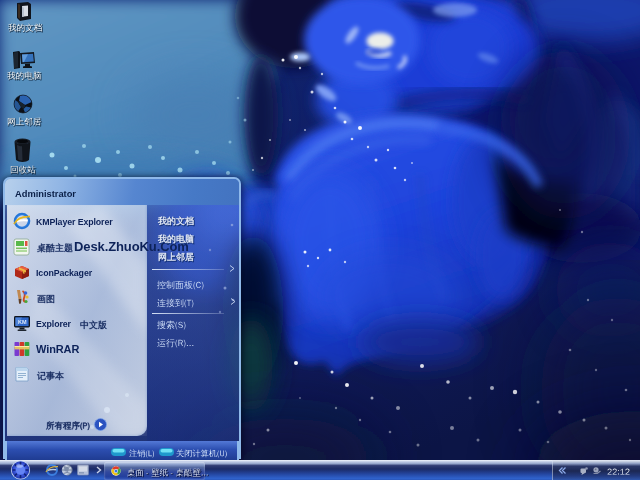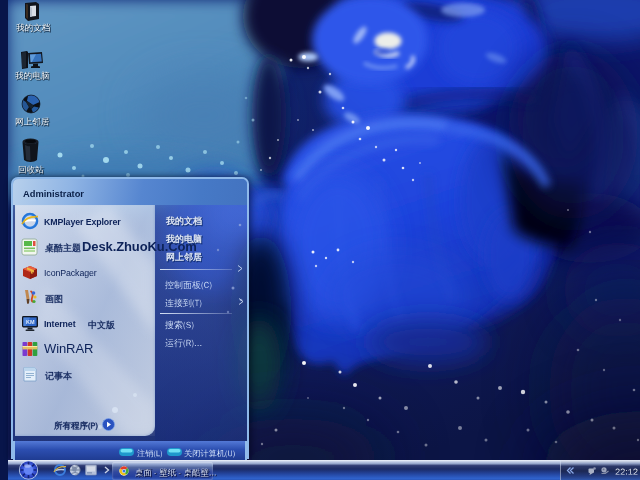--- a/index.html
+++ b/index.html
@@ -1,17 +1,17 @@
 <!DOCTYPE html>
 <html><head><meta charset="utf-8"><style>
 *{margin:0;padding:0;box-sizing:border-box}
 html,body{width:640px;height:480px;overflow:hidden;background:#08154a;font-family:"Liberation Sans",sans-serif}
 .abs{position:absolute}
 </style></head><body>
-<div class="abs" style="left:8px;top:0;width:620px;height:480px">
+<div class="abs" style="left:0;top:0;width:620px;height:480px">
 <svg class="abs" style="left:0;top:0" width="640" height="480" viewBox="0 0 640 480">
 <defs>
 <linearGradient id="base" x1="0" y1="0" x2=".55" y2="1">
  <stop offset="0" stop-color="#0e287a"></stop>
           <stop offset=".45" stop-color="#101e64"></stop>
           <stop offset=".75" stop-color="#101a58"></stop>
           <stop offset="1" stop-color="#0c1546"></stop>
 </linearGradient>
 <linearGradient id="water" x1="0" y1="0" x2=".7" y2="1">
  <stop offset="0" stop-color="#6197c3"></stop>
@@ -296,29 +296,29 @@
     <div class="abs" style="left:13px;top:365px;width:18px;height:18px"><svg width="18" height="18" viewBox="0 0 18 18">
         <path d="M3 2.5 L13.5 2.5 L15 4 L15 16 L3 16 Z" fill="#e4effa" stroke="#7aa0c8" stroke-width=".8"></path>
         <path d="M3 2.5 L13.5 2.5 L15 4 L15 6 L3 6 Z" fill="#bcd6ee"></path>
         <path d="M5 8.5 H13 M5 10.5 H13 M5 12.5 H10" stroke="#88aacc" stroke-width=".9"></path>
       </svg></div>
     <div class="abs" style="left:36px;top:215.5px;font-size:8.8px;font-weight:bold;color:#0d2258;letter-spacing:-0.1px;line-height:12.8px">KMPlayer Explorer</div>
     <svg style="position:absolute;left:36px;top:239px;overflow:visible" width="40" height="15" aria-hidden="true">
       <path transform="translate(1,12)" d="M1.8 -2.4Q1.9 -3.8 1.8 -5.2H4.1V-6.2Q4.1 -6.9 4.1 -7.5Q4.4 -7.4 4.7 -7.5Q4.7 -7 4.7 -6.5H7.2Q7.7 -6.5 8.1 -6.5Q8.1 -6.2 8.1 -6Q7.7 -6 7.2 -6H4.7V-5.2H7.3Q7.1 -3.8 7.3 -2.4ZM2.4 -4.8V-4H6.6L6.7 -4.8ZM2.4 -3.6V-2.9H6.6V-3.6ZM8.3 0.5Q8 0.7 8 1.1Q6.8 0.8 5.9 0.2Q5.2 -0.3 4.6 -0.8V0.1Q4.6 0.7 4.6 1.3Q4.3 1.3 4 1.3Q4 0.7 4 0.1V-0.7Q3 0.2 1.7 0.7Q1.1 1 0.5 1.1Q0.5 0.7 0.3 0.4Q1.9 0.2 3 -0.6Q3.3 -0.9 3.6 -1.2H1.2Q0.8 -1.2 0.4 -1.1Q0.4 -1.4 0.4 -1.6Q0.8 -1.5 1.2 -1.5H4Q4 -1.6 4 -1.5Q4 -2 4 -2.4Q4.3 -2.4 4.6 -2.4Q4.6 -2 4.6 -1.5H7.6Q8 -1.5 8.4 -1.6Q8.4 -1.4 8.4 -1.1Q8 -1.2 7.6 -1.2H5Q5.6 -0.6 6.2 -0.2Q7.1 0.3 8.3 0.5Z M14.3 1.1Q14 1 13.7 1.1Q13.7 0.5 13.7 -0.1V-2.2L17.1 -2.2V1.1H16.5V0.5H14.3Q14.3 0.8 14.3 1.1ZM17.7 -3.4Q17.7 -3.2 17.7 -3Q17.3 -3 16.9 -3H14Q13.6 -3 13.2 -3Q13.2 -3.2 13.2 -3.4Q13.6 -3.4 14 -3.4H15.2V-5.1H14.1L13.6 -3.5Q13.3 -3.7 13 -3.6Q13.5 -5 13.9 -6.8Q14.2 -6.7 14.5 -6.7Q14.4 -6.1 14.2 -5.5H15.2V-6.2Q15.2 -6.8 15.2 -7.3Q15.5 -7.3 15.8 -7.3Q15.8 -6.8 15.8 -6.2V-5.5H16.6Q17 -5.5 17.4 -5.5Q17.4 -5.3 17.4 -5.1Q17 -5.1 16.6 -5.1H15.8V-3.4H16.9Q17.3 -3.4 17.7 -3.4ZM16.5 -1.8H14.3V0.2H16.5ZM9.9 1.2Q9.6 1.2 9.3 1.2Q9.3 0.6 9.3 0V-5Q9.8 -5 10.3 -5V-6.3L9.2 -6.2Q9.3 -6.5 9.2 -6.7Q9.6 -6.7 10 -6.7H12.1Q12.5 -6.7 12.9 -6.7Q12.9 -6.5 12.9 -6.2L11.8 -6.3V-5H12.7V1.2H12.2V0.4H9.9Q9.9 0.8 9.9 1.2ZM9.9 -2.5Q10.3 -2.8 10.3 -3.4V-4.6Q10.1 -4.6 9.9 -4.6ZM11.2 -4.6H10.8V-3.4Q10.8 -2.8 10.5 -2.3Q10.2 -2 9.9 -1.8V-1.3H12.2V-2.2Q11.8 -2.2 11.5 -2.4Q11.2 -2.6 11.2 -3ZM11.8 -4.6V-3Q11.8 -2.8 11.9 -2.7Q12 -2.5 12.2 -2.6V-4.6ZM12.2 -1H9.9V-0H12.2ZM11.2 -5V-6.3H10.8V-5Z M26.6 -0.1Q26.6 0.2 26.6 0.5Q26.1 0.5 25.6 0.5H19.2Q18.7 0.5 18.2 0.5Q18.2 0.2 18.2 -0.1Q18.7 -0 19.2 -0H22V-2.5H20.3Q19.7 -2.5 19.2 -2.5Q19.2 -2.8 19.2 -3.1Q19.7 -3.1 20.3 -3.1H22V-5.1H19.7Q19.2 -5.1 18.7 -5Q18.7 -5.3 18.7 -5.6Q19.2 -5.6 19.7 -5.6H25.1Q25.7 -5.6 26.2 -5.6Q26.2 -5.3 26.2 -5Q25.7 -5.1 25.1 -5.1H22.7V-3.1H24.5Q25 -3.1 25.5 -3.1Q25.5 -2.8 25.5 -2.5Q25 -2.5 24.5 -2.5H22.7V-0H25.6Q26.1 -0 26.6 -0.1ZM22.6 -5.7Q21.9 -6.5 21.1 -7.1L21.6 -7.7Q22.4 -7 23.1 -6.2Z M34.9 -0Q34.3 -0.9 33.4 -1.4L33.7 -2Q34.7 -1.3 35.4 -0.4ZM32.8 -2.7V-3.4Q32.8 -4 32.8 -4.6Q33.1 -4.5 33.4 -4.6Q33.4 -4 33.4 -3.4V-2.7Q33.4 -1.7 32.8 -1Q32.2 -0.2 31.4 0.1Q31.2 -0.3 30.9 -0.4Q31.7 -0.6 32.3 -1.2Q32.8 -1.9 32.8 -2.7ZM32.2 -1.6Q31.9 -1.7 31.6 -1.6Q31.6 -2.2 31.6 -2.8V-5.7Q31.9 -5.7 32.3 -5.7L32.7 -6.8H32Q31.6 -6.8 31.2 -6.8Q31.2 -7 31.2 -7.2Q31.6 -7.1 32 -7.1H34.1Q34.5 -7.1 34.9 -7.2Q34.9 -7 34.9 -6.8Q34.5 -6.8 34.1 -6.8H33.4L33 -5.7H34.7V-1.6H34.2V-5.3H32.2V-2.8Q32.2 -2.2 32.2 -1.6ZM29.2 -2.9H28.2Q27.8 -2.9 27.5 -2.9Q27.5 -3.1 27.5 -3.3Q27.8 -3.3 28.2 -3.3H30.6Q31 -3.3 31.3 -3.3Q31.3 -3.1 31.3 -2.9Q31 -2.9 30.6 -2.9H29.8V-1.8L30.5 -1.8Q30.9 -1.8 31.3 -1.8Q31.3 -1.6 31.3 -1.4L30.4 -1.4Q30.1 -1.4 29.8 -1.4V-0.2H29.4Q29.9 0.1 30.2 0.1Q31.2 0.4 32 0.4L33.5 0.4Q34.9 0.5 35.4 0.5Q35.2 0.8 35.2 1.1L32.6 1Q32.3 1 31.7 1Q31.1 0.9 30.8 0.9Q30.5 0.8 30.1 0.7Q29.1 0.4 28.5 -0.1Q28.2 0.5 27.6 1Q27.4 0.8 27.2 0.7Q27.5 0.4 27.8 0.1Q28 -0.2 28.1 -0.6Q28.1 -0.7 28 -0.8L28.2 -0.9Q28.2 -1.1 28.1 -1.6Q28 -2 28 -2.2Q28.4 -2.3 28.7 -2.5Q28.7 -2.2 28.7 -1.9Q28.8 -1.3 28.7 -0.8Q29 -0.5 29.2 -0.3ZM28.3 -4Q28.4 -5.6 28.3 -7.2H30.7Q30.6 -5.6 30.7 -4ZM28.8 -6.8V-5.8H30.1V-6.8ZM28.8 -5.5V-4.4H30.1V-5.5Z" fill="#0d2258" stroke="#0d2258" stroke-width="0.3"></path>
     </svg>
     <div class="abs" style="left:74.0px;top:241.4px;font-size:13px;font-weight:bold;color:#0d2258;letter-spacing:-0.1px;line-height:11.9px">Desk.ZhuoKu.Com</div>
-    <div class="abs" style="left:36px;top:266.5px;font-size:8.8px;font-weight:normal;color:#0d2258;letter-spacing:-0.1px;line-height:12.8px">IconPackager</div>
+    <div class="abs" style="left:36px;top:266.5px;font-size:8.8px;font-weight:bold;color:#0d2258;letter-spacing:-0.1px;line-height:12.8px">IconPackager</div>
     <svg style="position:absolute;left:36px;top:290px;overflow:visible" width="22" height="15" aria-hidden="true">
       <path transform="translate(1,12)" d="M8.1 1.1Q7.8 1.1 7.5 1.1Q7.5 0.7 7.5 0.4H0.9V-3.3Q0.9 -3.9 0.9 -4.5Q1.2 -4.5 1.6 -4.5Q1.5 -3.9 1.5 -3.3V-0.1H7.5V-3.6Q7.5 -4.2 7.5 -4.8Q7.8 -4.8 8.1 -4.8Q8.1 -4.2 8.1 -3.6V-0.1Q8.1 0.5 8.1 1.1ZM2.3 -1.3Q2.4 -3.4 2.3 -5.4H6.6Q6.5 -3.4 6.6 -1.3ZM8.6 -6.8Q8.6 -6.6 8.6 -6.3Q8.2 -6.3 7.7 -6.3H1.4Q0.9 -6.3 0.4 -6.3Q0.5 -6.6 0.4 -6.8Q0.9 -6.8 1.4 -6.8H7.7Q8.2 -6.8 8.6 -6.8ZM4.8 -3.6H6L6 -5H4.8ZM4.1 -3.6V-5H2.9V-3.6ZM4.8 -3.2V-1.8H6L6 -3.2ZM4.1 -3.2H2.9V-1.8H4.1Z M14.6 0H16.5V-6.5H10.3V0H14.2Q13.1 -0.5 11.9 -1L12.2 -1.7Q13.5 -1.1 14.8 -0.4ZM14.2 -1.9 13.7 -1.5 12.7 -2.6 13.2 -3ZM16 -3Q15.7 -2.8 15.6 -2.4Q14.5 -2.6 13.5 -3.5Q12.4 -2.5 11.1 -2Q10.9 -2.2 10.5 -2.5Q11.9 -2.9 13 -3.9Q12.7 -4.3 12.4 -4.8Q11.9 -4.1 11.1 -3.5Q11 -3.8 10.7 -3.9Q11.3 -4.4 11.7 -5.1Q12.1 -5.7 12.5 -6.5Q12.8 -6.4 13.1 -6.3Q13 -6 12.9 -5.7H15.4Q14.8 -4.7 13.9 -3.9Q14.8 -3.2 16 -3ZM10.4 1.1Q10 1 9.7 1.1Q9.7 0.5 9.7 -0.2V-7L17.1 -7V1.1H16.5V0.5H10.3Q10.3 0.8 10.4 1.1ZM12.8 -5.2Q13.1 -4.7 13.4 -4.3Q13.9 -4.7 14.2 -5.2Z" fill="#0d2258" stroke="#0d2258" stroke-width="0.3"></path>
     </svg>
-    <div class="abs" style="left:36px;top:317.5px;font-size:8.8px;font-weight:bold;color:#0d2258;letter-spacing:-0.1px;line-height:12.8px">Internet</div>
+    <div class="abs" style="left:36px;top:317.5px;font-size:8.8px;font-weight:bold;color:#0d2258;letter-spacing:-0.1px;line-height:12.8px">Explorer</div>
     <svg style="position:absolute;left:79px;top:316px;overflow:visible" width="31" height="15" aria-hidden="true">
       <path transform="translate(1,12)" d="M4.5 1Q4.1 0.9 3.8 1Q3.8 0.3 3.8 -0.3V-2.4H1.1V-1.9H0.5V-5.5H3.8V-6.1Q3.8 -6.7 3.8 -7.4Q4.1 -7.4 4.5 -7.4Q4.5 -6.7 4.5 -6.1V-5.5H7.8V-1.9H7.1V-2.4H4.5V-0.3Q4.5 0.3 4.5 1ZM4.5 -2.9H7.1V-5H4.5ZM3.8 -2.9V-5H1.1V-2.9Z M12.9 -1.2Q11.8 -2.7 11.3 -4.9H10.4Q9.8 -4.9 9.3 -4.9Q9.3 -5.2 9.3 -5.5Q9.8 -5.4 10.4 -5.4H16.2Q16.7 -5.4 17.3 -5.5Q17.3 -5.2 17.3 -4.9Q16.7 -4.9 16.2 -4.9H15.3Q15.2 -3.5 14.5 -2.2Q14.2 -1.7 13.8 -1.2Q14.4 -0.6 15.3 -0.1Q16.2 0.3 17.4 0.4Q17.1 0.7 17.1 1.1Q15.9 1 15 0.5Q14 -0 13.4 -0.7Q12.7 -0.1 11.7 0.5Q10.7 1 9.5 1.1Q9.5 0.7 9.3 0.4Q10.5 0.3 11.4 -0.2Q12.3 -0.6 12.9 -1.2ZM13.5 -5.5Q12.9 -6.3 12.2 -7L12.7 -7.5Q13.4 -6.8 14.1 -6ZM13.4 -1.6Q13.7 -2.1 13.9 -2.5Q14.4 -3.6 14.6 -4.9H11.9Q12.3 -3 13.4 -1.6Z M21 0.7Q22.3 -0.4 22.3 -2.8V-6.5H22.9Q22.9 -6.5 22.9 -6.5Q23.4 -6.5 24.3 -6.7Q25.3 -7 25.8 -7.2Q25.9 -6.8 26 -6.5Q24.9 -6.4 22.9 -6V-4.7H25.8Q25.7 -3.7 25.5 -2.9Q25.3 -1.9 24.8 -1.1Q25.6 -0.1 26.7 0.5Q26.4 0.7 26.2 1Q25.2 0.4 24.5 -0.6Q23.6 0.5 22.3 1.1Q22.1 0.8 21.9 0.7Q21.8 0.9 21.6 1Q21.4 0.7 21 0.7ZM23.9 -4.3Q23.9 -2.8 24.5 -1.7Q25 -2.8 25.2 -4.3ZM22.9 -4.3V-2.8Q22.9 -0.8 22.1 0.4Q23.3 -0.1 24.1 -1.2Q23.3 -2.6 23.3 -4.3ZM18.1 0.7Q18.9 -0.2 18.9 -2.1V-5.8Q18.9 -6.4 18.8 -7Q19.2 -7 19.5 -7Q19.5 -6.4 19.5 -5.8V-4.9H20.4V-5.9Q20.4 -6.6 20.3 -7.2Q20.7 -7.1 21 -7.2Q21 -6.6 21 -5.9V-4.9Q21.4 -4.9 21.8 -4.9Q21.7 -4.6 21.8 -4.4Q21.3 -4.4 20.8 -4.4H19.5V-3L21.2 -3V1H20.6V-2.5L19.5 -2.5Q19.6 -0.3 18.8 0.9Q18.5 0.7 18.1 0.7Z" fill="#0d2258" stroke="#0d2258" stroke-width="0.3"></path>
     </svg>
-    <div class="abs" style="left:36px;top:342.5px;font-size:13px;font-weight:normal;color:#0d2258;letter-spacing:-0.1px;line-height:12.8px">WinRAR</div>
+    <div class="abs" style="left:36px;top:342.5px;font-size:11px;font-weight:bold;color:#0d2258;letter-spacing:-0.1px;line-height:12.8px">WinRAR</div>
     <svg style="position:absolute;left:36px;top:367px;overflow:visible" width="31" height="15" aria-hidden="true">
       <path transform="translate(1,12)" d="M4.8 1Q4.4 1 4.1 0.7Q3.8 0.4 3.8 0V-4.1H7.3V-6.3H4.6Q4.1 -6.3 3.6 -6.3Q3.6 -6.6 3.6 -6.9Q4.1 -6.9 4.6 -6.9H8V-3.2H7.3V-3.5H4.5V0Q4.5 0.2 4.6 0.3Q4.6 0.4 4.8 0.4H7.4Q7.7 0.4 7.8 -0.1L8 -1.3Q8.3 -1.1 8.6 -1.1L8.4 0.4Q8.3 1 7.9 1ZM0.1 -3.8Q0.1 -4.1 0.1 -4.4Q0.6 -4.4 1.2 -4.4H2.1V-0.6L2.9 -1.6L3.2 -2.1L3.6 -1.7L3.3 -1.3L1.9 0.7L1.4 0.3Q1.5 0.1 1.5 -0.1V-3.9H1.2Q0.6 -3.9 0.1 -3.8ZM2.1 -5.5Q1.6 -6.2 0.9 -6.8L1.3 -7.3Q2.1 -6.7 2.7 -5.9Z M13 -0.2V-0.7H10.9Q10.4 -0.7 10 -0.7Q10 -1 10 -1.2Q10.4 -1.2 10.9 -1.2H13V-1.9H10.1Q9.6 -1.9 9.2 -1.9Q9.2 -2.1 9.2 -2.4Q9.6 -2.4 10.1 -2.4H13V-3H10.9Q10.4 -3 10 -2.9Q10 -3.2 10 -3.5Q10.4 -3.4 10.9 -3.4H13V-3.9H10.6Q10.7 -4.8 10.6 -5.6H13V-6.1H10.3Q9.8 -6.1 9.4 -6.1Q9.4 -6.3 9.4 -6.6Q9.8 -6.6 10.3 -6.6H13Q13 -7 13 -7.4Q13.3 -7.4 13.7 -7.4Q13.6 -7 13.6 -6.6H16.3Q16.8 -6.6 17.3 -6.6Q17.3 -6.3 17.3 -6.1Q16.8 -6.1 16.3 -6.1H13.6V-5.6H16.1Q16 -4.8 16.1 -3.9H13.6V-3.4H16.3V-2.4H16.7Q17.2 -2.4 17.6 -2.4Q17.6 -2.1 17.6 -1.9Q17.2 -1.9 16.7 -1.9H16.3V-0.7L13.6 -0.7V0Q13.6 0.7 13.3 0.9Q12.9 1.2 12 1.2Q12.1 0.7 11.8 0.4Q12.1 0.4 12.5 0.4Q12.8 0.4 12.9 0.4Q13 0.3 13 -0.2ZM13.6 -1.2 15.6 -1.2V-1.9H13.6ZM13.6 -2.4H15.6V-3H13.6ZM13.6 -5.2V-4.4H15.5L15.5 -5.2ZM13 -5.2H11.2V-4.4H13Z M24.6 -1.7Q24.6 -1.4 24.6 -1.1Q24.1 -1.1 23.6 -1.1H22.7V-0.2Q22.7 0.4 22.8 1.1Q22.4 1 22.1 1.1Q22.1 0.4 22.1 -0.2V-1.1H21.3Q20.7 -1.1 20.2 -1.1Q20.2 -1.4 20.2 -1.7Q20.7 -1.6 21.3 -1.6H22.1V-4.5Q20.6 -2 18.7 -0.5Q18.5 -0.9 18.1 -1Q20.4 -2.6 21.6 -5H19.5Q19 -5 18.4 -5Q18.5 -5.3 18.4 -5.6Q19 -5.5 19.5 -5.5H22.1V-6.1Q22.1 -6.7 22.1 -7.4Q22.4 -7.4 22.8 -7.4Q22.7 -6.7 22.7 -6.1V-5.5H25.3Q25.8 -5.5 26.4 -5.6Q26.3 -5.3 26.4 -5Q25.8 -5 25.3 -5H23.3Q23.9 -3.7 24.6 -2.9Q25.4 -2 26.7 -1.3Q26.3 -1.1 26.1 -0.8Q24.9 -1.5 24 -2.7Q23.3 -3.6 22.7 -4.7V-1.6H23.6Q24.1 -1.6 24.6 -1.7Z" fill="#0d2258" stroke="#0d2258" stroke-width="0.3"></path>
     </svg>
     <svg style="position:absolute;left:45px;top:416.5px;overflow:visible" width="47" height="14" aria-hidden="true">
       <path transform="translate(1,11.5)" d="M7 1Q6.7 1 6.3 1Q6.4 0.4 6.4 -0.2V-3.8H5.1V-2.7Q5.1 -1.5 4.4 -0.4Q3.7 0.6 2.6 1.1Q2.4 0.7 2.1 0.6Q3.1 0.3 3.8 -0.6Q4.5 -1.5 4.5 -2.7V-5.1Q4.5 -5.7 4.5 -6.3Q4.8 -6.2 5.1 -6.3Q5.1 -6.2 5.1 -6.1Q5.5 -6.1 6.2 -6.2Q6.8 -6.4 7.1 -6.5Q7.3 -6.7 7.4 -6.9Q7.6 -6.6 7.9 -6.4Q7.7 -6.2 7.3 -6Q7 -5.9 6.5 -5.8Q5.9 -5.7 5.1 -5.6L5.1 -4.3H7.3Q7.7 -4.3 8.2 -4.3Q8.1 -4.1 8.2 -3.8Q7.7 -3.8 7.3 -3.8H6.9V-0.2Q6.9 0.4 7 1ZM1.3 -2.3V-6.1H1.5Q2.1 -6.2 2.6 -6.4Q3.1 -6.6 3.7 -7Q3.9 -6.7 4.1 -6.5Q3.2 -5.9 1.8 -5.5Q1.8 -5.2 1.8 -4.9H3.8V-2.1H3.2V-2.6H1.8Q1.9 -1.3 1.6 -0.5Q1.3 0.4 0.8 1Q0.6 0.7 0.2 0.7Q0.8 0.1 1 -0.6Q1.3 -1.3 1.3 -2.3ZM3.2 -3V-4.4H1.8V-3Z M14.6 -0.1V-1.1H11.5L11.5 -0.2Q11.5 0.4 11.6 1Q11.2 1 10.9 1Q10.9 0.4 10.9 -0.2L10.9 -3.2Q10.1 -2.2 9.1 -1.5Q8.9 -1.9 8.6 -2Q10 -3 10.9 -4.1V-4.3H11Q11.3 -4.8 11.5 -5.3H9.9Q9.4 -5.3 9 -5.3Q9 -5.5 9 -5.8Q9.4 -5.8 9.9 -5.8H11.7Q11.9 -6.4 12 -6.8Q12.4 -6.7 12.8 -6.6Q12.6 -6.2 12.4 -5.8H15.7Q16.2 -5.8 16.7 -5.8Q16.6 -5.5 16.7 -5.3Q16.2 -5.3 15.7 -5.3H12.2Q12 -4.8 11.7 -4.3H15.2V0.2Q15.2 0.5 15 0.8Q14.7 1.1 13.7 1.1Q13.8 0.7 13.5 0.3Q13.8 0.4 14.1 0.4Q14.5 0.4 14.6 0.3Q14.6 0.3 14.6 -0.1ZM14.6 -2.9V-3.8H11.5L11.5 -2.9ZM14.6 -1.6V-2.4H11.5L11.5 -1.6Z M25.2 0.3Q25.2 0.6 25.2 0.8Q24.8 0.8 24.4 0.8H21.4Q21 0.8 20.6 0.8Q20.6 0.6 20.6 0.3Q21 0.4 21.4 0.4H22.6V-1H22Q21.6 -1 21.2 -1Q21.2 -1.2 21.2 -1.4Q21.6 -1.4 22 -1.4H22.6V-2.7H21.8Q21.4 -2.7 21 -2.7Q21 -2.9 21 -3.1Q21.4 -3.1 21.8 -3.1H24Q24.4 -3.1 24.8 -3.1Q24.8 -2.9 24.8 -2.7Q24.4 -2.7 24 -2.7H23.2V-1.4H24Q24.4 -1.4 24.7 -1.4Q24.7 -1.2 24.7 -1Q24.4 -1 24 -1H23.2V0.4H24.4Q24.8 0.4 25.2 0.3ZM21.9 -3.7H21.3V-6.4H24.6V-3.7H24V-4.1H21.9ZM24 -6H21.9V-4.4H24ZM20.9 -5.7 19.6 -5.6V-4.3H20Q20.5 -4.3 20.9 -4.4Q20.9 -4.2 20.9 -3.9Q20.5 -3.9 20 -3.9H19.6V-3.3L19.8 -3.4L20.7 -2.3L20.2 -1.9L19.6 -2.7V-0.2Q19.6 0.4 19.6 0.9Q19.2 0.9 18.9 0.9Q18.9 0.4 18.9 -0.2V-2.6L18.9 -2.5Q18.6 -2 18.1 -1.3L17.6 -0.5Q17.4 -0.7 17 -0.8Q17.7 -1.6 18.3 -2.8L18.9 -3.9H18.1Q17.7 -3.9 17.2 -3.9Q17.2 -4.2 17.2 -4.4Q17.7 -4.3 18.1 -4.3H18.9V-5.5L17.8 -5.4L17.4 -5.9Q17.7 -5.9 17.9 -5.9Q18.3 -5.9 19.1 -6Q20.1 -6.1 20.8 -6.3Q20.8 -6 20.9 -5.7Z M30.4 0.1V-2.5H28.5Q28.1 -2.5 27.6 -2.4Q27.6 -2.7 27.6 -2.9Q28.1 -2.9 28.5 -2.9H30.2Q29.7 -3.4 29.2 -3.8L29.6 -4.3Q30 -4 30.4 -3.6L30.3 -3.8L31.5 -4.8H29Q28.5 -4.8 28.1 -4.8Q28.1 -5 28.1 -5.3Q28.5 -5.2 29 -5.2H32.5L32.6 -4.7Q32.3 -4.6 32.1 -4.5L30.7 -3.4L31.1 -3L31.1 -2.9H33.5L33.5 -2.4Q33.4 -2.4 33.3 -2.3L32.4 -1.5L32 -1.9L32.6 -2.5H31V0.2Q31 0.6 30.8 0.8Q30.3 1.1 29.5 1.1Q29.6 0.7 29.3 0.4Q29.6 0.4 29.9 0.4Q30.3 0.4 30.3 0.4Q30.4 0.3 30.4 0.1ZM26.8 -2.3V-6.2H29.7L29.2 -6.7L29.6 -7.2L30.4 -6.4L30.3 -6.2H32.7Q33.2 -6.2 33.7 -6.3Q33.6 -6 33.7 -5.8Q33.2 -5.8 32.7 -5.8H27.4V-2.3Q27.4 -1.2 27.1 -0.4Q26.8 0.3 26.3 0.9Q26.1 0.6 25.7 0.6Q26.3 0.1 26.6 -0.6Q26.8 -1.3 26.8 -2.3Z M36.1 1.5H35.7Q34.6 0.1 34.4 -1.6Q34.4 -1.9 34.4 -2.2Q34.4 -4 35.5 -5.6Q35.6 -5.7 35.7 -5.8H36.1Q35.1 -4.2 35.1 -2.2Q35.1 -0.2 36.1 1.5Z M41 -4.1Q41 -3.4 40.6 -2.9L40.5 -2.8Q40.1 -2.4 39.1 -2.4H37.8V0H37.1V-5.8H39Q40 -5.8 40.4 -5.4Q40.9 -5 41 -4.3Q41 -4.2 41 -4.1ZM40.3 -4.1Q40.3 -4.9 39.6 -5.1Q39.4 -5.2 39.1 -5.2H37.8V-3H39.1Q40 -3 40.2 -3.6Q40.3 -3.8 40.3 -4.1Z M43.4 -2.2Q43.4 -0.4 42.5 1Q42.3 1.3 42.2 1.5H41.7Q42.8 -0.2 42.8 -2.2Q42.8 -4.2 41.8 -5.8Q41.7 -5.8 41.7 -5.8H42.2Q43.3 -4.3 43.4 -2.5Q43.4 -2.3 43.4 -2.2Z" fill="#0d2258" stroke="#0d2258" stroke-width="0.4"></path>
     </svg>
     <svg class="abs" style="left:94px;top:418px" width="13" height="13" viewBox="0 0 13 13">
       <circle cx="6.5" cy="6.5" r="6" fill="#2a52c0" stroke="#7aa0e8" stroke-width=".7"></circle>
       <path d="M5 3.8 L9 6.5 L5 9.2 Z" fill="#fff"></path>
     </svg>

